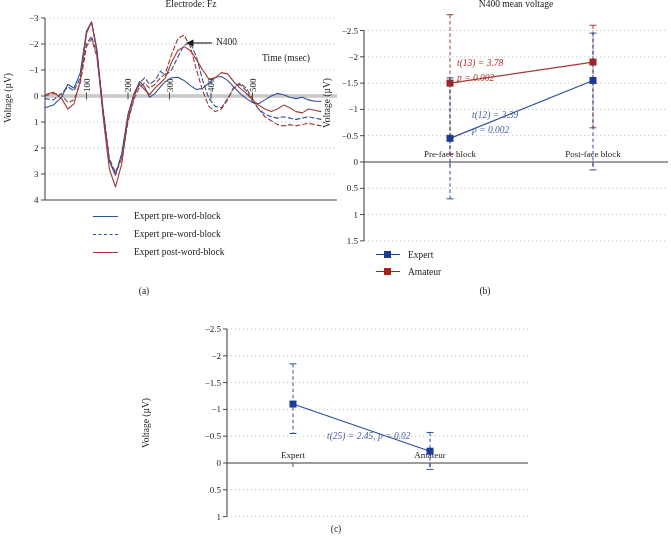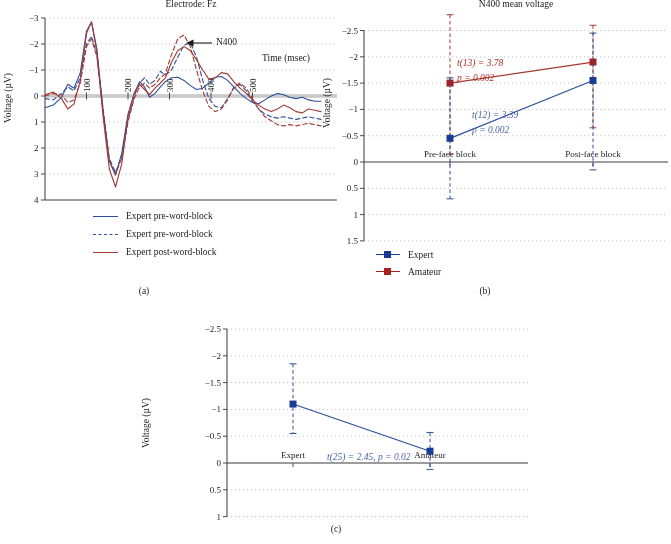--- a/index.html
+++ b/index.html
@@ -5,21 +5,21 @@
   html,body{margin:0;padding:0;background:#ffffff;}
   .figure{position:relative;width:671px;height:544px;background:#fff;
           font-family:"Liberation Serif","DejaVu Serif",serif;color:#1c1c1c;overflow:hidden;}
   .panel{position:absolute;}
   .panel svg{position:absolute;left:0;top:0;overflow:visible;}
   .figure svg text{font-family:"Liberation Serif","DejaVu Serif",serif;font-size:9px;fill:#1c1c1c;}
   .chart-title{position:absolute;text-align:center;font-size:9.5px;}
   .ylabel{position:absolute;width:90px;text-align:center;font-size:9.5px;transform:rotate(-90deg);}
   .caption{position:absolute;width:40px;text-align:center;font-size:9.5px;}
   .legend{position:absolute;font-size:9.5px;}
-  .lrow{display:flex;align-items:center;height:18.2px;}
+  .lrow{display:flex;align-items:center;height:18.2px;gap:8px;}
   .samp{display:inline-block;width:25px;height:0;margin-right:8px;border-top-width:1.5px;}
   .solid{border-top-style:solid;}
   .dashed{border-top-style:dashed;}
   .c-blue{border-color:#2e4f9c;}
   .c-red{border-color:#a13a33;}
   .lrow-b{display:flex;align-items:center;height:17px;}
   .msamp{position:relative;display:inline-block;width:24px;height:9px;margin-right:8px;}
   .msamp i{position:absolute;display:block;}
   .mline{left:0;right:0;top:4px;height:1.3px;}
   .msq{left:8px;top:1px;width:7px;height:7px;}
@@ -219,19 +219,19 @@
         <line x1="163" y1="63.83999999999999" x2="163" y2="133.51999999999998" stroke="#2e4f9c" stroke-width="1" stroke-dasharray="3.6 2.6"></line>
         <line x1="159.5" y1="63.83999999999999" x2="166.5" y2="63.83999999999999" stroke="#2e4f9c" stroke-width="1"></line>
         <line x1="159.5" y1="133.51999999999998" x2="166.5" y2="133.51999999999998" stroke="#2e4f9c" stroke-width="1"></line>
         <line x1="300" y1="132.448" x2="300" y2="169.432" stroke="#2e4f9c" stroke-width="1" stroke-dasharray="3.6 2.6"></line>
         <line x1="296.5" y1="132.448" x2="303.5" y2="132.448" stroke="#2e4f9c" stroke-width="1"></line>
         <line x1="296.5" y1="169.432" x2="303.5" y2="169.432" stroke="#2e4f9c" stroke-width="1"></line>
         <line x1="163" y1="104.03999999999999" x2="300" y2="151.208" stroke="#2e4f9c" stroke-width="1.2"></line>
         <rect x="159.5" y="100.53999999999999" width="7" height="7" fill="#1b3a94"></rect>
         <rect x="296.5" y="147.708" width="7" height="7" fill="#1b3a94"></rect>
       </svg>
-    <div class="ann ann-blue" style="left:197px;top:129px;width:140px;margin-top:21px;">
+    <div class="ann ann-blue" style="left:197px;top:129px;width:140px;">
       <span>t(25) = 2.45, p = 0.02</span>
     </div>
     <div class="caption" style="left:186px;top:224px;">(c)</div>
   </section>
 
 </div>
 
 </body></html>

